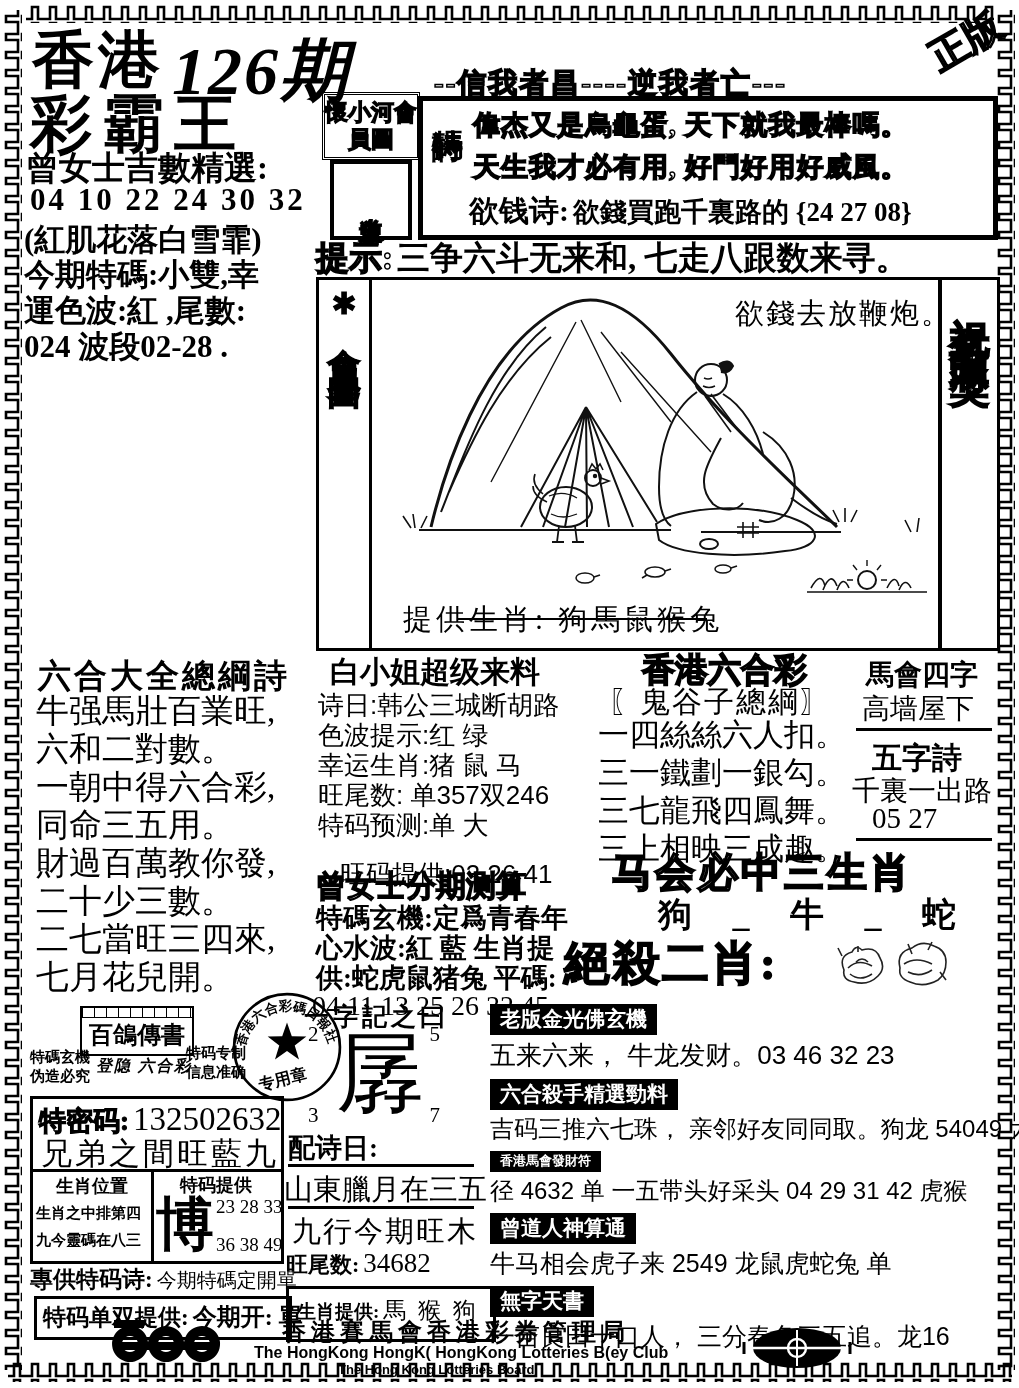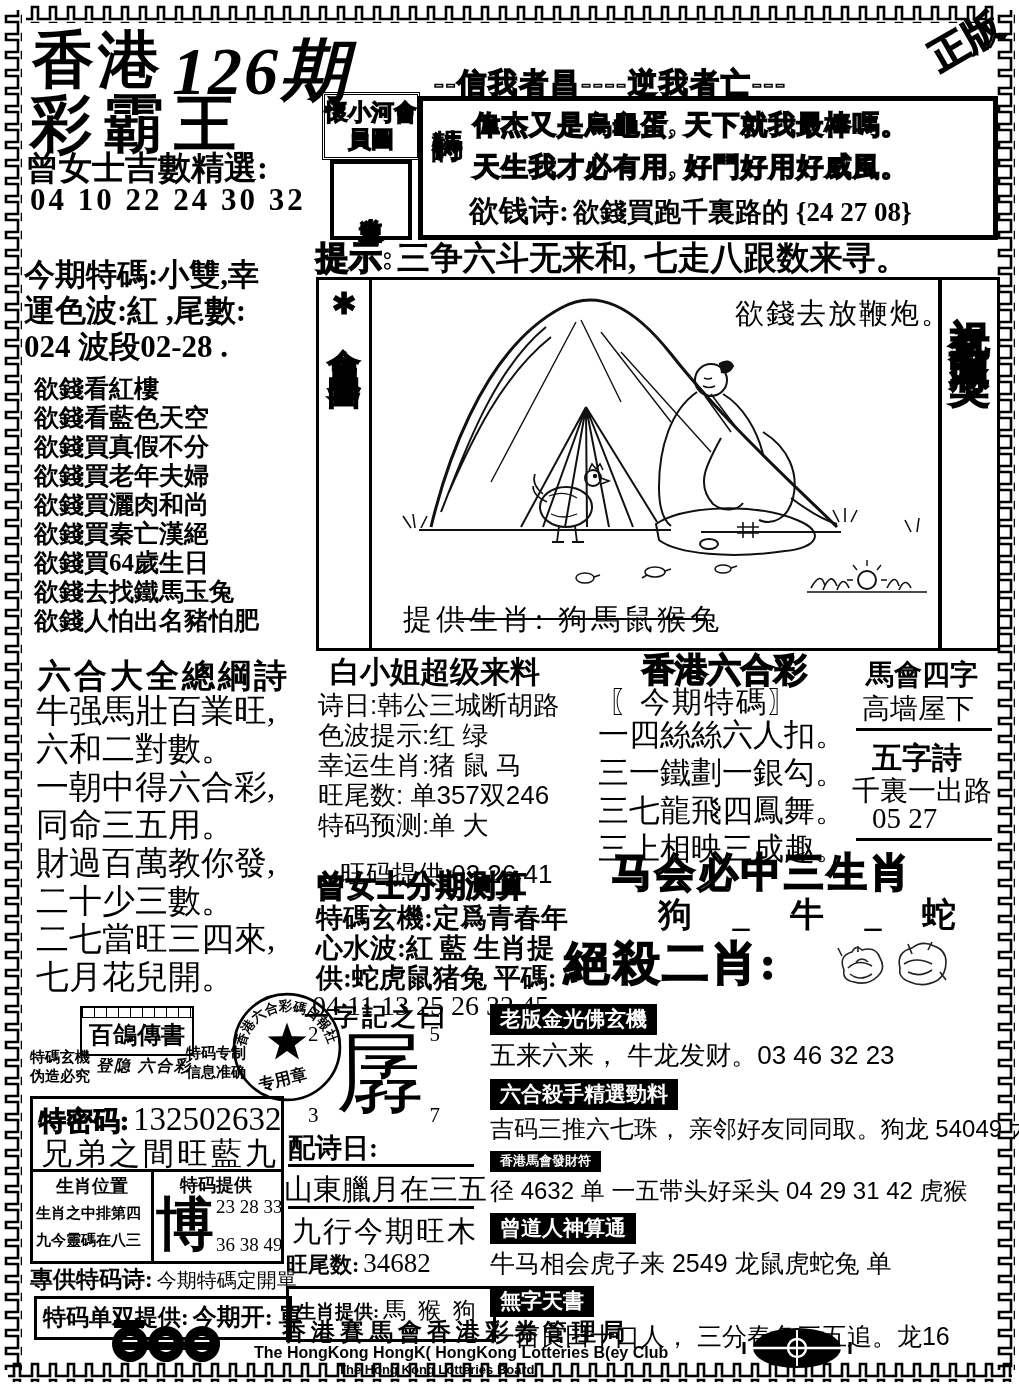--- a/index.html
+++ b/index.html
@@ -43,20 +43,21 @@
     </svg>
   <svg class="abs" style="left:997px;top:10px" width="18" height="1360">
       <rect width="18" height="1360" fill="url(#zzv)"></rect>
     </svg>
 
   <div class="abs b nw" style="left:32px;top:18px;font-size:62px;letter-spacing:4px;">香港</div>
   <div class="abs b nw" style="left:172px;top:14px;font-size:68px;font-style:italic;letter-spacing:2px;margin-top:12px;">126期</div>
   <div class="abs b nw" style="left:30px;top:82px;font-size:62px;letter-spacing:10px;">彩霸王</div>
   <div class="abs b nw" style="left:26px;top:146px;font-size:33px;">曾女士吉數精選:</div>
   <div class="abs b nw" style="left:30px;top:182px;font-size:31px;letter-spacing:3px;">04 10 22 24 30 32</div>
+  <div class="abs b nw" style="left:24px;top:219px;font-size:31px;">(紅肌花落白雪霏)</div>
   <div class="abs b nw" style="left:24px;top:254px;font-size:31px;">今期特碼:小雙,幸</div>
   <div class="abs b nw" style="left:24px;top:290px;font-size:31px;">運色波:紅 ,尾數:</div>
   <div class="abs b nw" style="left:24px;top:326px;font-size:31px;">024 波段02-28 .</div>
 
   <div class="abs outline nw" style="left:928px;top:16px;font-size:38px;transform:rotate(-30deg);">正版</div>
   <div class="abs outline nw" style="left:434px;top:64px;font-size:29px;letter-spacing:2px;">--信我者昌----逆我者亡---</div>
 
   <div class="abs seal-grid outline" style="left:322px;top:92px;width:92px;height:62px;border:3px double #000;font-size:23px;line-height:27px;-webkit-text-stroke:1.2px #000;">懷小河會員圖</div>
   <div class="abs seal-grid outline vert" style="left:330px;top:160px;width:74px;height:72px;border:4px solid #000;font-size:24px;-webkit-text-stroke:1.2px #000;">曾道人</div>
 
@@ -68,31 +69,20 @@
       <span class="b" style="font-size:30px;">欲钱诗:</span>
       <span class="b" style="font-size:27px;">欲錢買跑千裏路的 {24 27 08}</span>
     </div>
   </div>
 
   <div class="abs nw" style="left:316px;top:236px;">
     <span class="outline" style="font-size:33px;">提示:</span>
     <span class="b" style="font-size:33px;">三争六斗无来和, 七走八跟数来寻。</span>
   </div>
 
-  <div class="abs" style="left:34px;top:374px;font-size:25px;line-height:29px;font-weight:bold;">
-    <div>欲錢看紅樓</div>
-    <div>欲錢看藍色天空</div>
-    <div>欲錢買真假不分</div>
-    <div>欲錢買老年夫婦</div>
-    <div>欲錢買灑肉和尚</div>
-    <div>欲錢買秦亡漢絕</div>
-    <div>欲錢買64歲生日</div>
-    <div>欲錢去找鐵馬玉兔</div>
-    <div>欲錢人怕出名豬怕肥</div>
-  </div>
 
   <div class="abs b nw" style="left:38px;top:654px;font-size:33px;letter-spacing:3px;">六合大全總綱詩</div>
   <div class="abs" style="left:36px;top:692px;font-size:33px;line-height:38px;">
     <div>牛强馬壯百業旺,</div>
     <div>六和二對數。</div>
     <div>一朝中得六合彩,</div>
     <div>同命三五用。</div>
     <div>財過百萬教你發,</div>
     <div>二十少三數。</div>
     <div>二七當旺三四來,</div>
@@ -175,21 +165,21 @@
   <div class="abs sans nw" style="left:318px;top:808px;font-size:26px;">特码预测:单 大</div>
   <div class="abs sans nw" style="left:318px;top:857px;font-size:26px;margin-left:22px;">旺码提供:03  26  41</div>
 
   <div class="abs outline nw" style="left:316px;top:866px;font-size:30px;-webkit-text-stroke:1.4px #000;">曾女士分期测算</div>
   <div class="abs b nw" style="left:316px;top:900px;font-size:27px;">特碼玄機:定爲青春年</div>
   <div class="abs b nw" style="left:316px;top:930px;font-size:27px;">心水波:紅 藍 生肖提</div>
   <div class="abs b nw" style="left:316px;top:960px;font-size:27px;">供:蛇虎鼠猪兔 平碼:</div>
   <div class="abs nw" style="left:312px;top:990px;font-size:28px;">04 11 13 25 26 32 45</div>
 
   <div class="abs outline nw" style="left:642px;top:648px;font-size:33px;-webkit-text-stroke:1.6px #000;">香港六合彩</div>
-  <div class="abs nw" style="left:608px;top:682px;font-size:30px;letter-spacing:2px;">〖今期特碼〗</div>
+  <div class="abs nw" style="left:608px;top:682px;font-size:30px;letter-spacing:2px;">〖鬼谷子總綱〗</div>
   <div class="abs" style="left:598px;top:716px;font-size:31px;line-height:38px;">
     <div>一四絲絲六人扣。</div>
     <div>三一鐵劃一銀勾。</div>
     <div>三七龍飛四鳳舞。</div>
     <div>三上相映三成趣。</div>
   </div>
 
   <div class="abs sans b nw" style="left:866px;top:656px;font-size:28px;">馬會四字</div>
   <div class="abs nw" style="left:862px;top:690px;font-size:28px;">高墙屋下</div>
   <div class="abs rule" style="left:856px;top:728px;width:136px;height:3px;"></div>

